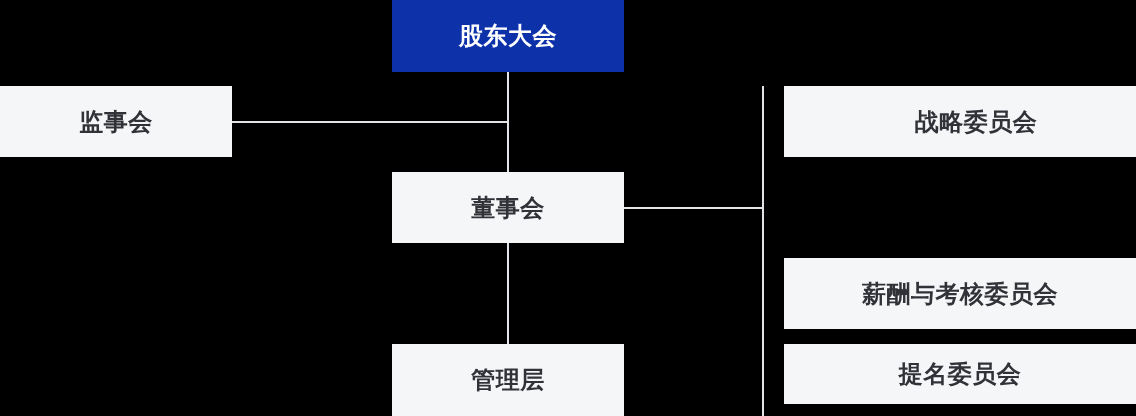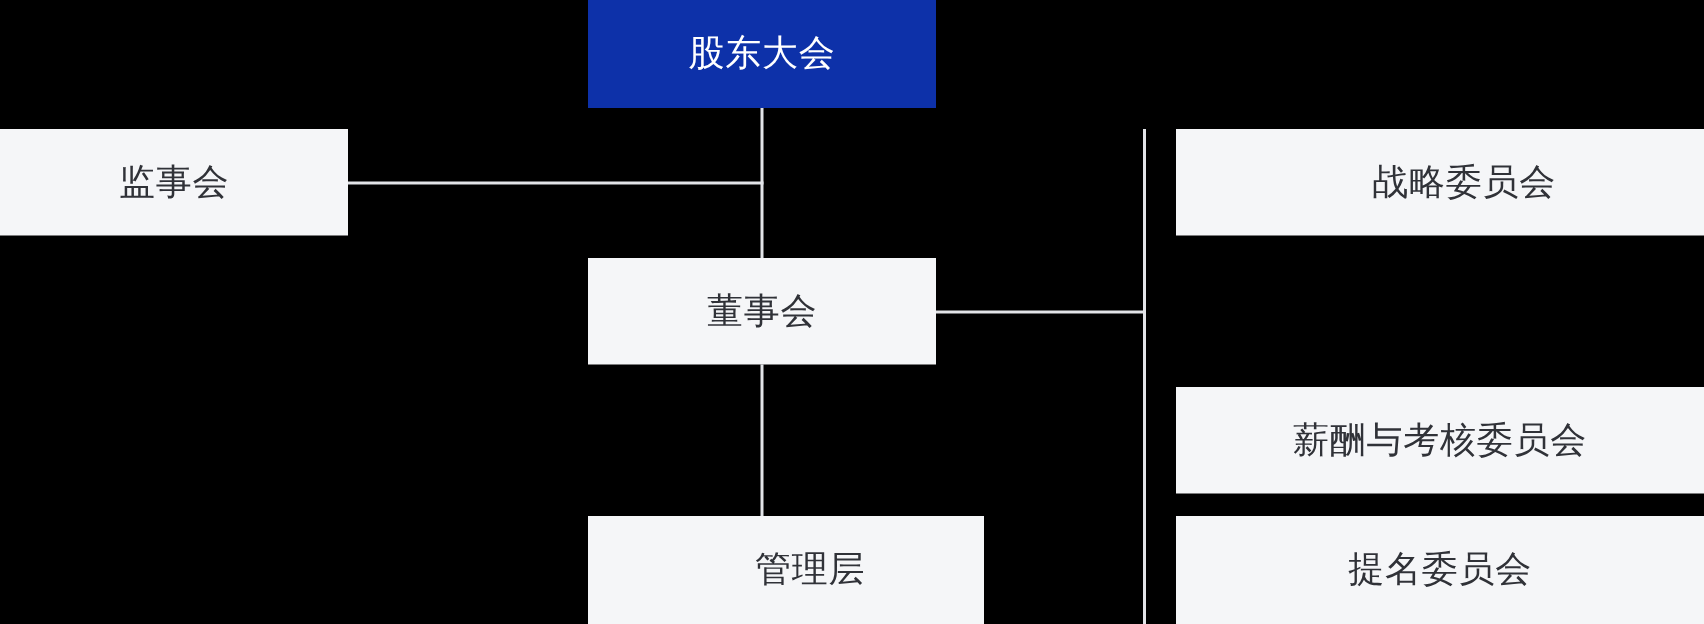--- a/index.html
+++ b/index.html
@@ -16,41 +16,41 @@
     inset: 0;
   }
   .node {
     position: absolute;
     display: flex;
     align-items: center;
     justify-content: center;
     background: var(--node-bg, #F5F6F8);
     color: var(--node-text, #303238);
     font-size: 24px;
-    font-weight: 400;
+    font-weight: 700;
     line-height: 1;
     letter-spacing: 0.5px;
   }
   .node.root {
     background: var(--root-node-bg, #0D31A9);
     color: var(--root-node-text, #FFFFFF);
   }
   .connector {
     position: absolute;
     background: var(--connector, #E2E4E8);
   }
   
   #n-shareholders  { left: 392px; top: 0;     width: 232px; height: 72px; }
   #n-supervisory   { left: 0;     top: 86px;  width: 232px; height: 71px; }
   #n-board         { left: 392px; top: 172px; width: 232px; height: 71px; }
-  #n-management    { left: 392px; top: 344px; width: 232px; height: 72px; padding-left: 32px; }
+  #n-management    { left: 392px; top: 344px; width: 232px; height: 72px; }
   #n-strategy      { left: 784px; top: 86px;  width: 352px; height: 71px; padding-left: 16px; }
   #n-audit         { left: 784px; top: 172px; width: 352px; height: 71px; }
   #n-remuneration  { left: 784px; top: 258px; width: 352px; height: 71px; }
-  #n-nomination    { left: 784px; top: 344px; width: 352px; height: 72px; }
+  #n-nomination    { left: 784px; top: 344px; width: 352px; height: 60px; }
   
   #c-v-root-board   { left: 507px; top: 72px;  width: 2px;   height: 100px; }
   #c-h-supervisory  { left: 232px; top: 121px; width: 277px; height: 2px;   }
   #c-v-board-mgmt   { left: 507px; top: 243px; width: 2px;   height: 101px; }
   #c-h-board-bus    { left: 624px; top: 207px; width: 140px; height: 2px;   }
   #c-v-committee-bus{ left: 762px; top: 86px;  width: 2px;   height: 330px; }
 </style>
 </head>
 <body>
 

